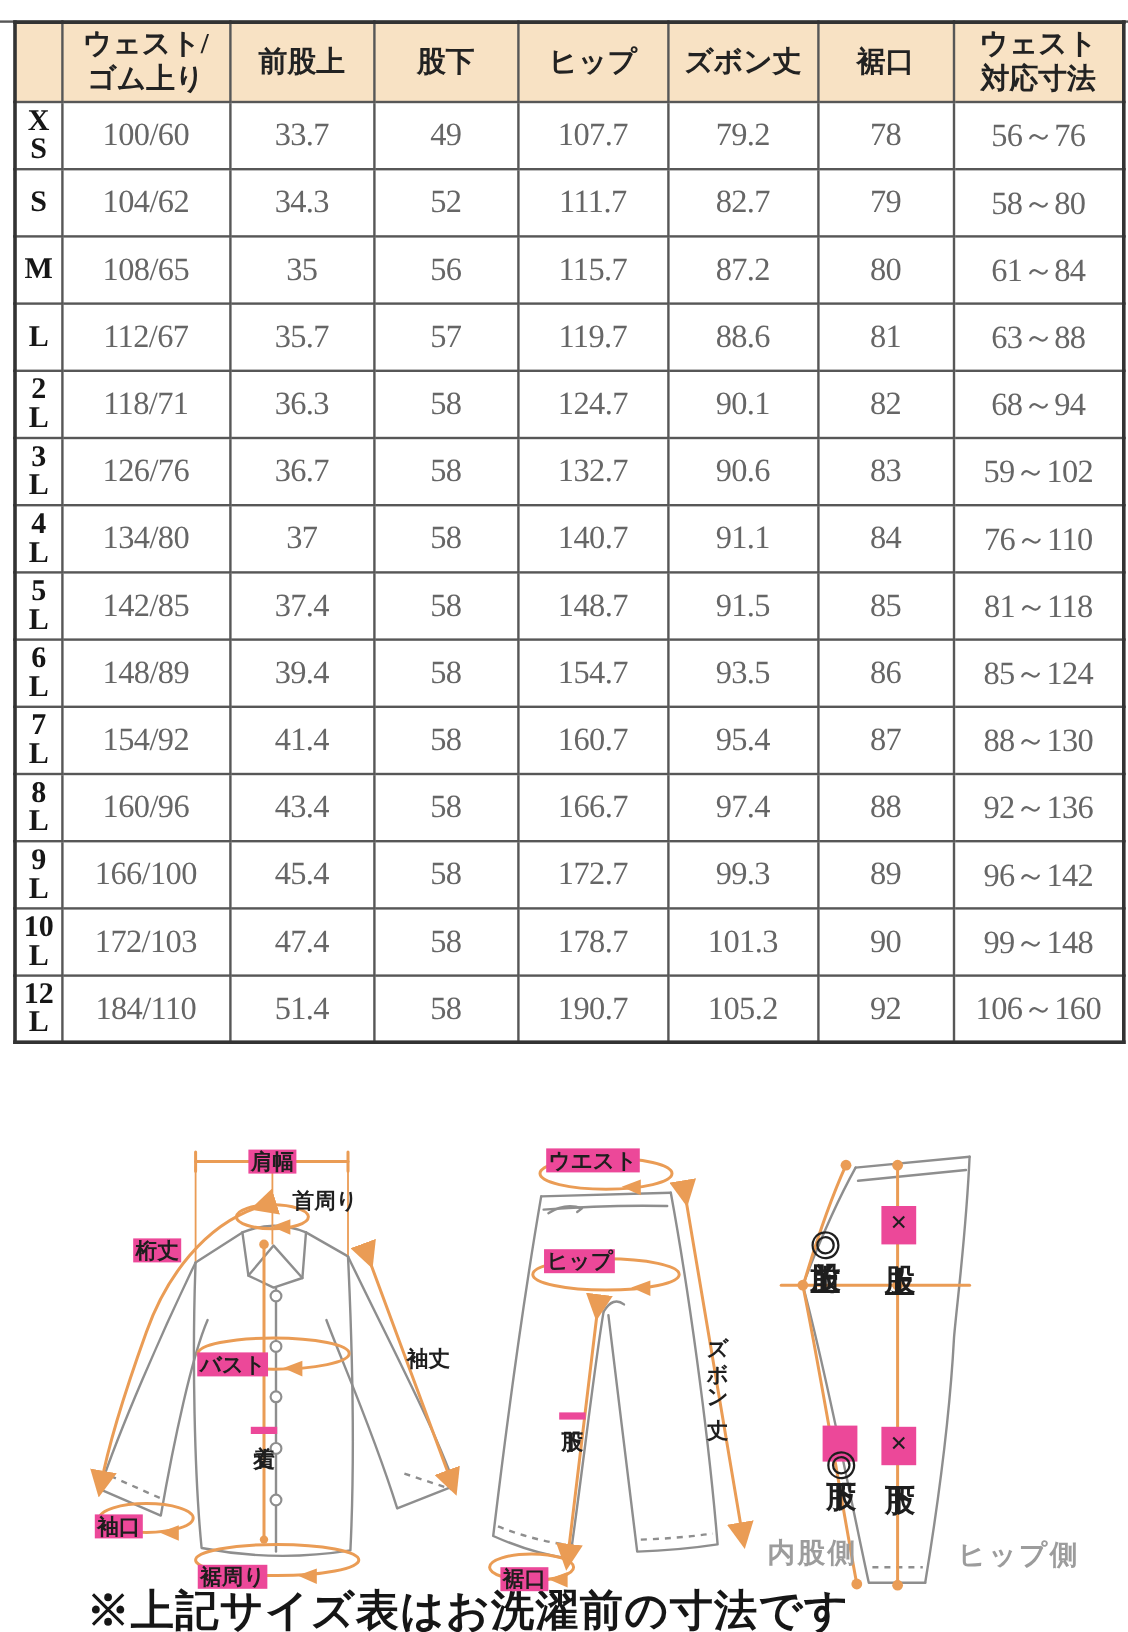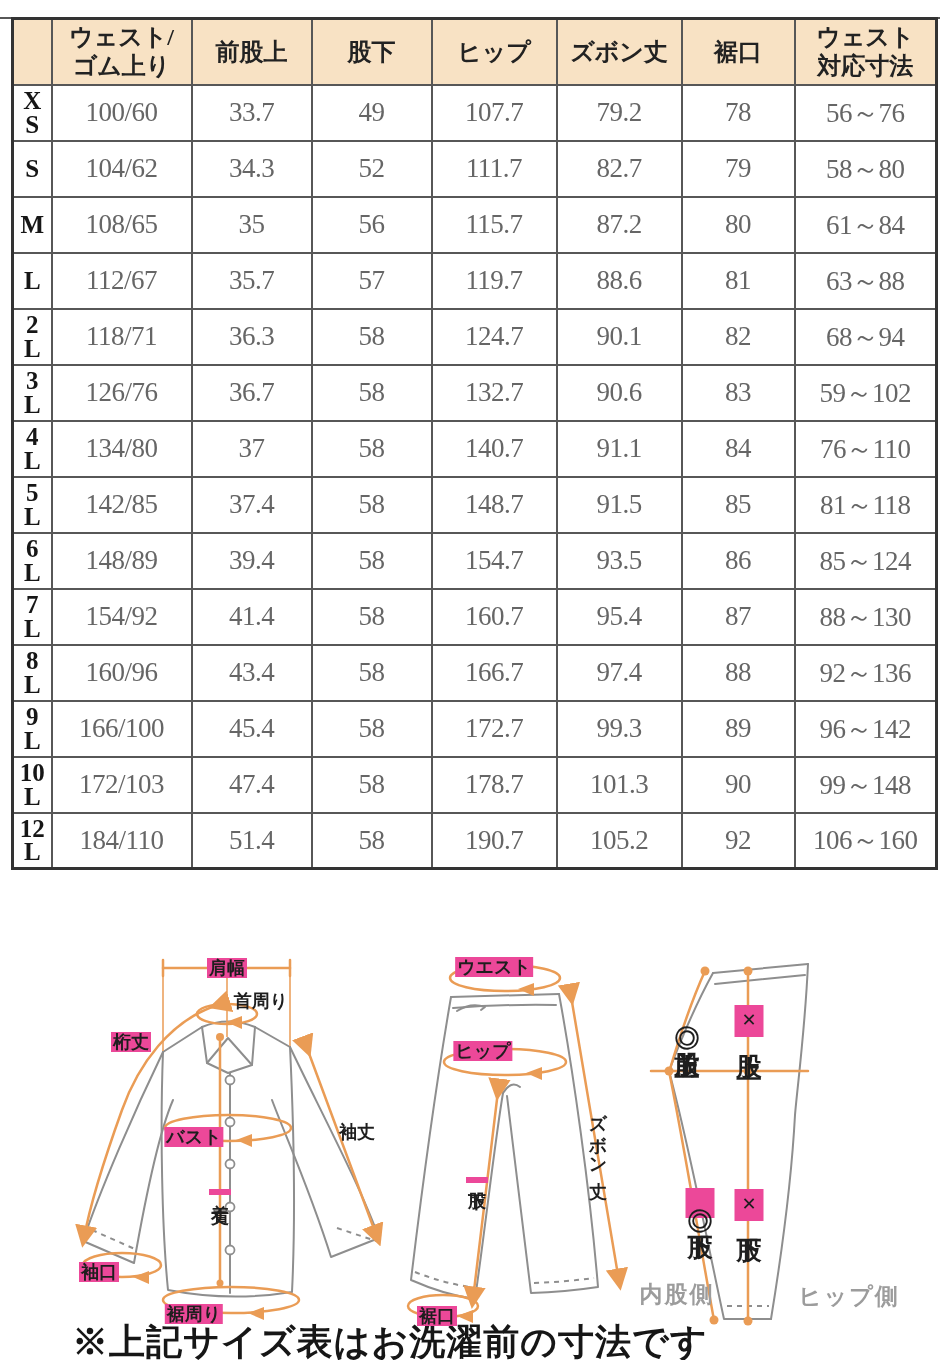--- a/index.html
+++ b/index.html
@@ -309,21 +309,21 @@
     <path class="o" d="M103,123 L103,371" stroke-width="2"></path>
     <circle class="of" cx="60" cy="21" r="4.5"></circle>
       <circle class="of" cx="103" cy="21" r="4.5"></circle>
     <circle class="of" cx="24" cy="121" r="4.5"></circle>
       <circle class="of" cx="103" cy="121" r="4.5"></circle>
     <circle class="of" cx="69" cy="370" r="4.5"></circle>
       <circle class="of" cx="103" cy="371" r="4.5"></circle>
   </svg>
 
   <div class="lbl bg" style="left:227px;top:968px">肩幅</div>
-  <div class="lbl" style="left:261px;top:1001px">首周り</div>
+  <div class="lbl" style="left:271px;top:1001px">首周り</div>
   <div class="lbl bg" style="left:131px;top:1042px">桁丈</div>
   <div class="lbl bg" style="left:194px;top:1137px">バスト</div>
   <div class="lbl" style="left:357px;top:1132px">袖丈</div>
   <div class="lbl vert bg" style="left:220px;top:1192px">着丈</div>
   <div class="lbl bg" style="left:99px;top:1272px">袖口</div>
   <div class="lbl bg" style="left:194px;top:1314px">裾周り</div>
 
   <div class="lbl bg" style="left:494px;top:967px">ウエスト</div>
   <div class="lbl bg" style="left:483px;top:1051px">ヒップ</div>
   <div class="lbl vert" style="left:598px;top:1135px">ズボン丈</div>

